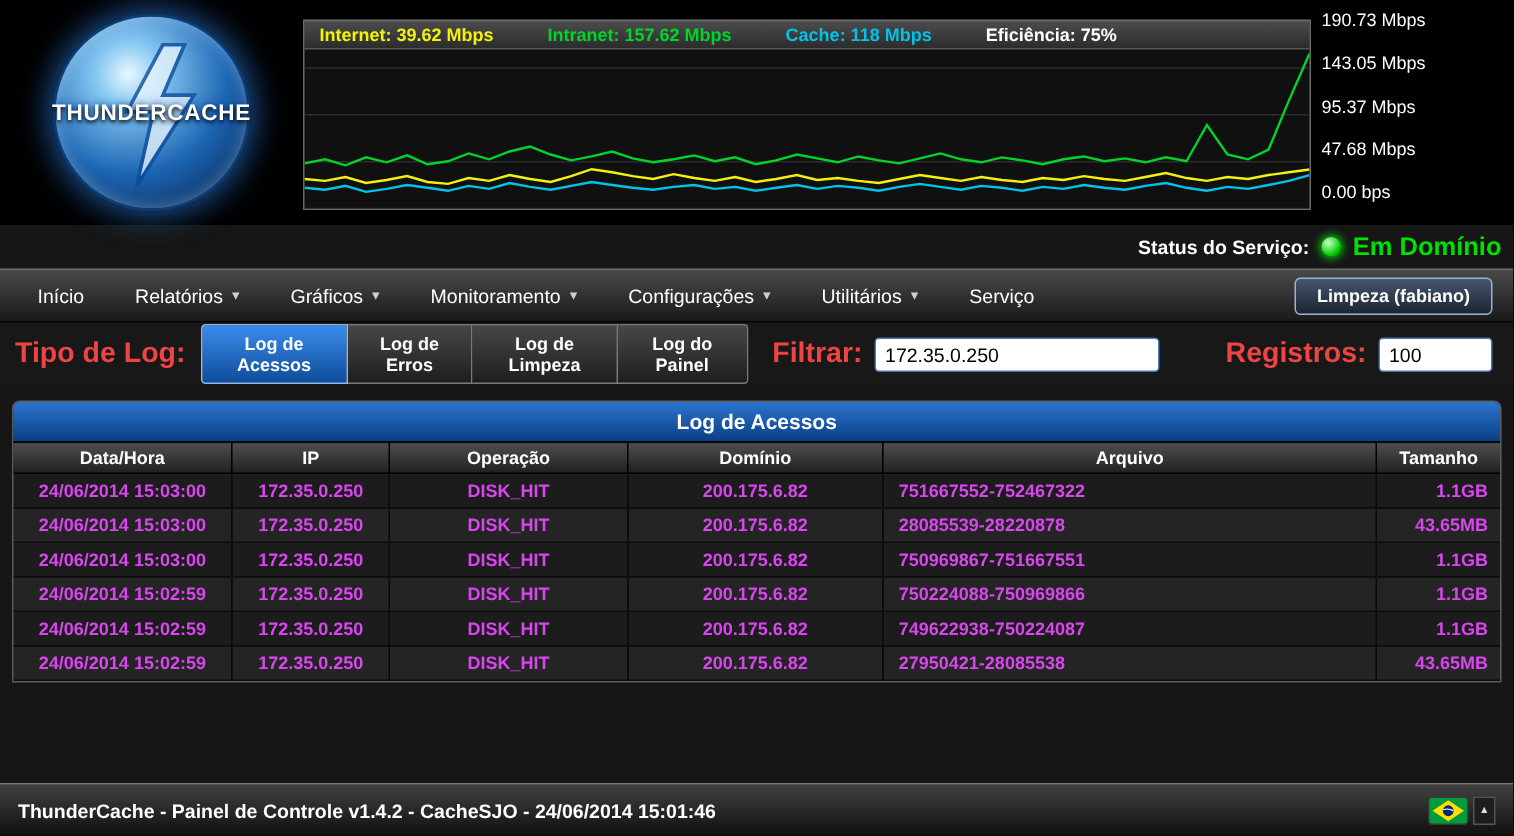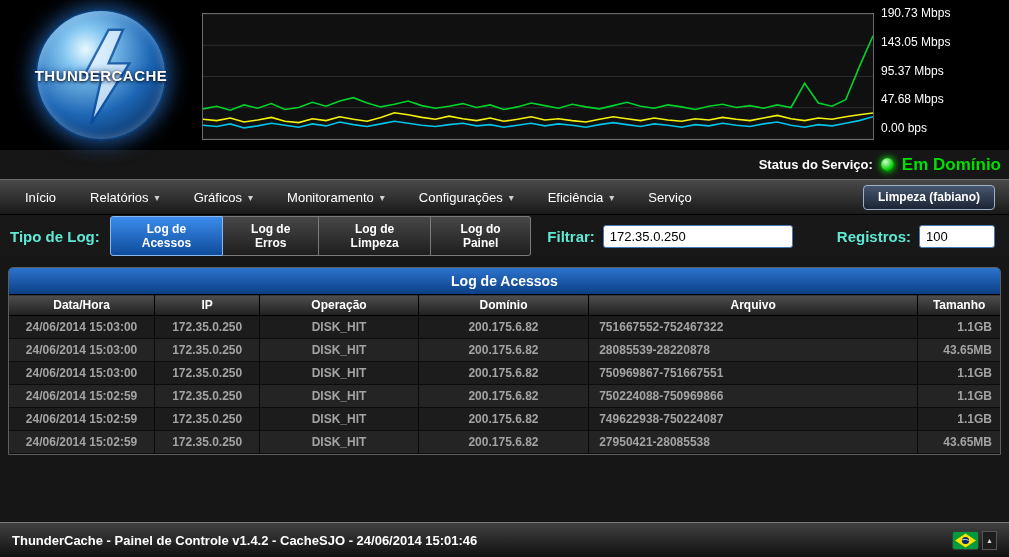--- a/index.html
+++ b/index.html
@@ -51,21 +51,21 @@
     border:1px solid #9db1cc; background:linear-gradient(#46566f, #1b2433); cursor:pointer; }
 
   
   .breadcrumb { height:37px; display:flex; align-items:center; padding:0 12px;
     color:#fff; font-size:15px; font-weight:bold; font-style:italic;
     background:#181818; border-bottom:1px solid #9c9c9c; flex-shrink:0; }
 
   
   .filter-bar { height:42px; display:flex; align-items:center; padding:0 10px;
     background:#181818; flex-shrink:0; }
-  .flabel { color:#5eead4; font-size:15px; font-weight:bold; white-space:nowrap; }
+  .flabel { color:#ef4444; font-size:19px; font-weight:bold; white-space:nowrap; }
   .btn-group { display:flex; margin-left:10px; }
   .log-btn { padding:5px 13px; font-size:12px; font-weight:bold; color:#fff;
     background:linear-gradient(#474747, #1e1e1e); border:1px solid #7a7a7a;
     border-left-width:0; cursor:pointer; font-family:inherit; }
   .log-btn:first-child { border-left-width:1px; border-radius:3px 0 0 3px; }
   .log-btn:last-child { border-radius:0 3px 3px 0; }
   .log-btn.active { background:linear-gradient(#3b8ced, #0e4c9a); border:1px solid #8ab8f2; }
   .txt-input { height:23px; background:#fff; color:#000; border:1px solid #4576b5;
     border-radius:3px; font-size:13px; padding:0 6px; font-family:inherit; }
   .filter-input { width:198px; margin-left:8px; }
@@ -76,21 +76,21 @@
   
   .table-wrap { margin:10px 8px 0 8px; border:1px solid #5e5e5e; border-radius:5px 5px 0 0; }
   .table-title { height:26px; background:linear-gradient(#2d74cf, #0b3f85);
     color:#fff; font-weight:bold; font-size:14px; display:flex; align-items:center;
     justify-content:center; border-radius:4px 4px 0 0; }
   table { width:100%; border-collapse:collapse; table-layout:fixed; }
   th { background:linear-gradient(#4e4e4e, #202020); color:#fff; font-size:12px;
     font-weight:bold; height:21px; border-right:1px solid #000; border-bottom:1px solid #000;
     border-top:1px solid #000; }
   th:last-child { border-right:none; }
-  td { height:23px; color:#a3a3a3; font-size:12px; font-weight:bold; text-align:center;
+  td { height:23px; color:#d946ef; font-size:12px; font-weight:bold; text-align:center;
     border-right:1px solid #090909; border-bottom:1px solid #0c0c0c; white-space:nowrap;
     overflow:hidden; }
   td:last-child { border-right:none; }
   td:nth-child(5) { text-align:left; padding-left:10px; }
   td:nth-child(6) { text-align:right; padding-right:8px; }
   tr.odd { background:#1c1c1c; } tr.even { background:#242424; }
 
   
   .footer { margin-top:auto; height:35px; background:linear-gradient(#414141, #101010);
     border-top:1px solid #7a7a7a; display:flex; align-items:center; padding:0 12px;
@@ -112,20 +112,26 @@
     <div class="logo-area">
       <div class="logo-circle">
         <svg class="logo-bolt" width="72" height="108" viewBox="0 0 90 130">
           <polygon points="52,6 22,62 44,62 30,124 78,48 52,48 70,6" fill="#eaf6ff" stroke="#0a4a9a" stroke-width="3" opacity="0.9"></polygon>
         </svg>
         <span class="logo-text">THUNDERCACHE</span>
       </div>
     </div>
 
     <div class="chart-panel">
+      <div class="chart-legend">
+        <span class="lg-internet">Internet: 39.62 Mbps</span>
+        <span class="lg-intranet">Intranet: 157.62 Mbps</span>
+        <span class="lg-cache">Cache: 118 Mbps</span>
+        <span class="lg-ef">Eficiência: 75%</span>
+      </div>
       <svg id="traffic-chart" class="chart-svg" viewBox="0 0 670 125" preserveAspectRatio="none">
           <line x1="0" x2="670" y1="0" y2="0" stroke="#2c2c2c" stroke-width="1"></line>
           <line x1="0" x2="670" y1="31.25" y2="31.25" stroke="#2c2c2c" stroke-width="1"></line>
           <line x1="0" x2="670" y1="62.5" y2="62.5" stroke="#2c2c2c" stroke-width="1"></line>
           <line x1="0" x2="670" y1="93.75" y2="93.75" stroke="#2c2c2c" stroke-width="1"></line>
           <line x1="0" x2="670" y1="125" y2="125" stroke="#2c2c2c" stroke-width="1"></line>
           <polyline points="0.0,111.2 13.7,112.5 27.3,109.9 41.0,113.9 54.7,111.9 68.4,109.3 82.0,111.2 95.7,113.2 109.4,109.9 123.1,111.9 136.7,108.0 150.4,110.6 164.1,112.5 177.8,109.9 191.4,107.3 205.1,109.3 218.8,111.2 232.4,112.5 246.1,110.6 259.8,109.3 273.5,111.9 287.1,110.6 300.8,113.2 314.5,111.2 328.2,109.3 341.8,111.9 355.5,109.9 369.2,111.2 382.9,113.2 396.5,110.6 410.2,108.6 423.9,110.6 437.6,112.5 451.2,109.9 464.9,111.2 478.6,113.2 492.2,110.6 505.9,111.9 519.6,109.3 533.3,111.2 546.9,112.5 560.6,109.9 574.3,108.0 588.0,111.2 601.6,113.2 615.3,110.6 629.0,111.9 642.7,109.3 656.3,106.6 670.0,102.7" fill="none" stroke="#00c3e8" stroke-width="1.6"></polyline>
           <polyline points="0.0,94.9 13.7,92.2 27.3,96.2 41.0,90.9 54.7,94.2 68.4,89.6 82.0,95.5 95.7,93.5 109.4,88.3 123.1,92.2 136.7,87.0 150.4,83.7 164.1,89.0 177.8,92.9 191.4,90.3 205.1,87.0 218.8,91.6 232.4,94.2 246.1,92.2 259.8,89.6 273.5,93.5 287.1,90.9 300.8,95.5 314.5,92.9 328.2,89.0 341.8,91.6 355.5,94.2 369.2,90.3 382.9,92.9 396.5,94.9 410.2,91.6 423.9,88.3 437.6,92.2 451.2,94.2 464.9,90.9 478.6,92.9 492.2,95.5 505.9,92.2 519.6,90.3 533.3,93.5 546.9,91.6 560.6,94.2 574.3,90.9 588.0,93.5 601.6,69.3 615.3,89.0 629.0,92.2 642.7,85.7 656.3,52.9 670.0,21.7" fill="none" stroke="#00d42a" stroke-width="1.6"></polyline>
           <polyline points="0.0,105.3 13.7,106.6 27.3,104.0 41.0,108.0 54.7,106.0 68.4,103.4 82.0,107.3 95.7,108.6 109.4,104.7 123.1,106.6 136.7,102.7 150.4,105.3 164.1,107.3 177.8,103.4 191.4,98.8 205.1,100.8 218.8,103.4 232.4,105.3 246.1,102.1 259.8,104.7 273.5,106.6 287.1,104.0 300.8,107.3 314.5,105.3 328.2,102.7 341.8,106.0 355.5,104.7 369.2,106.6 382.9,108.0 396.5,105.3 410.2,102.7 423.9,104.7 437.6,106.6 451.2,104.0 464.9,106.0 478.6,107.3 492.2,104.7 505.9,106.0 519.6,103.4 533.3,105.3 546.9,106.6 560.6,104.0 574.3,101.4 588.0,104.7 601.6,106.6 615.3,104.0 629.0,105.3 642.7,102.7 656.3,100.8 670.0,99.0" fill="none" stroke="#f2f20c" stroke-width="1.6"></polyline>
         </svg>
@@ -160,21 +166,21 @@
     </div>
     <div class="nav-item">
       <span>Monitoramento</span>
       <span class="caret">▾</span>
     </div>
     <div class="nav-item">
       <span>Configurações</span>
       <span class="caret">▾</span>
     </div>
     <div class="nav-item">
-      <span>Eficiência</span>
+      <span>Utilitários</span>
       <span class="caret">▾</span>
     </div>
     <div class="nav-item">
       <span>Serviço</span>
     </div>
     <button class="logout-btn">Limpeza (fabiano)</button>
   </div>
 
 
   <div class="filter-bar">

